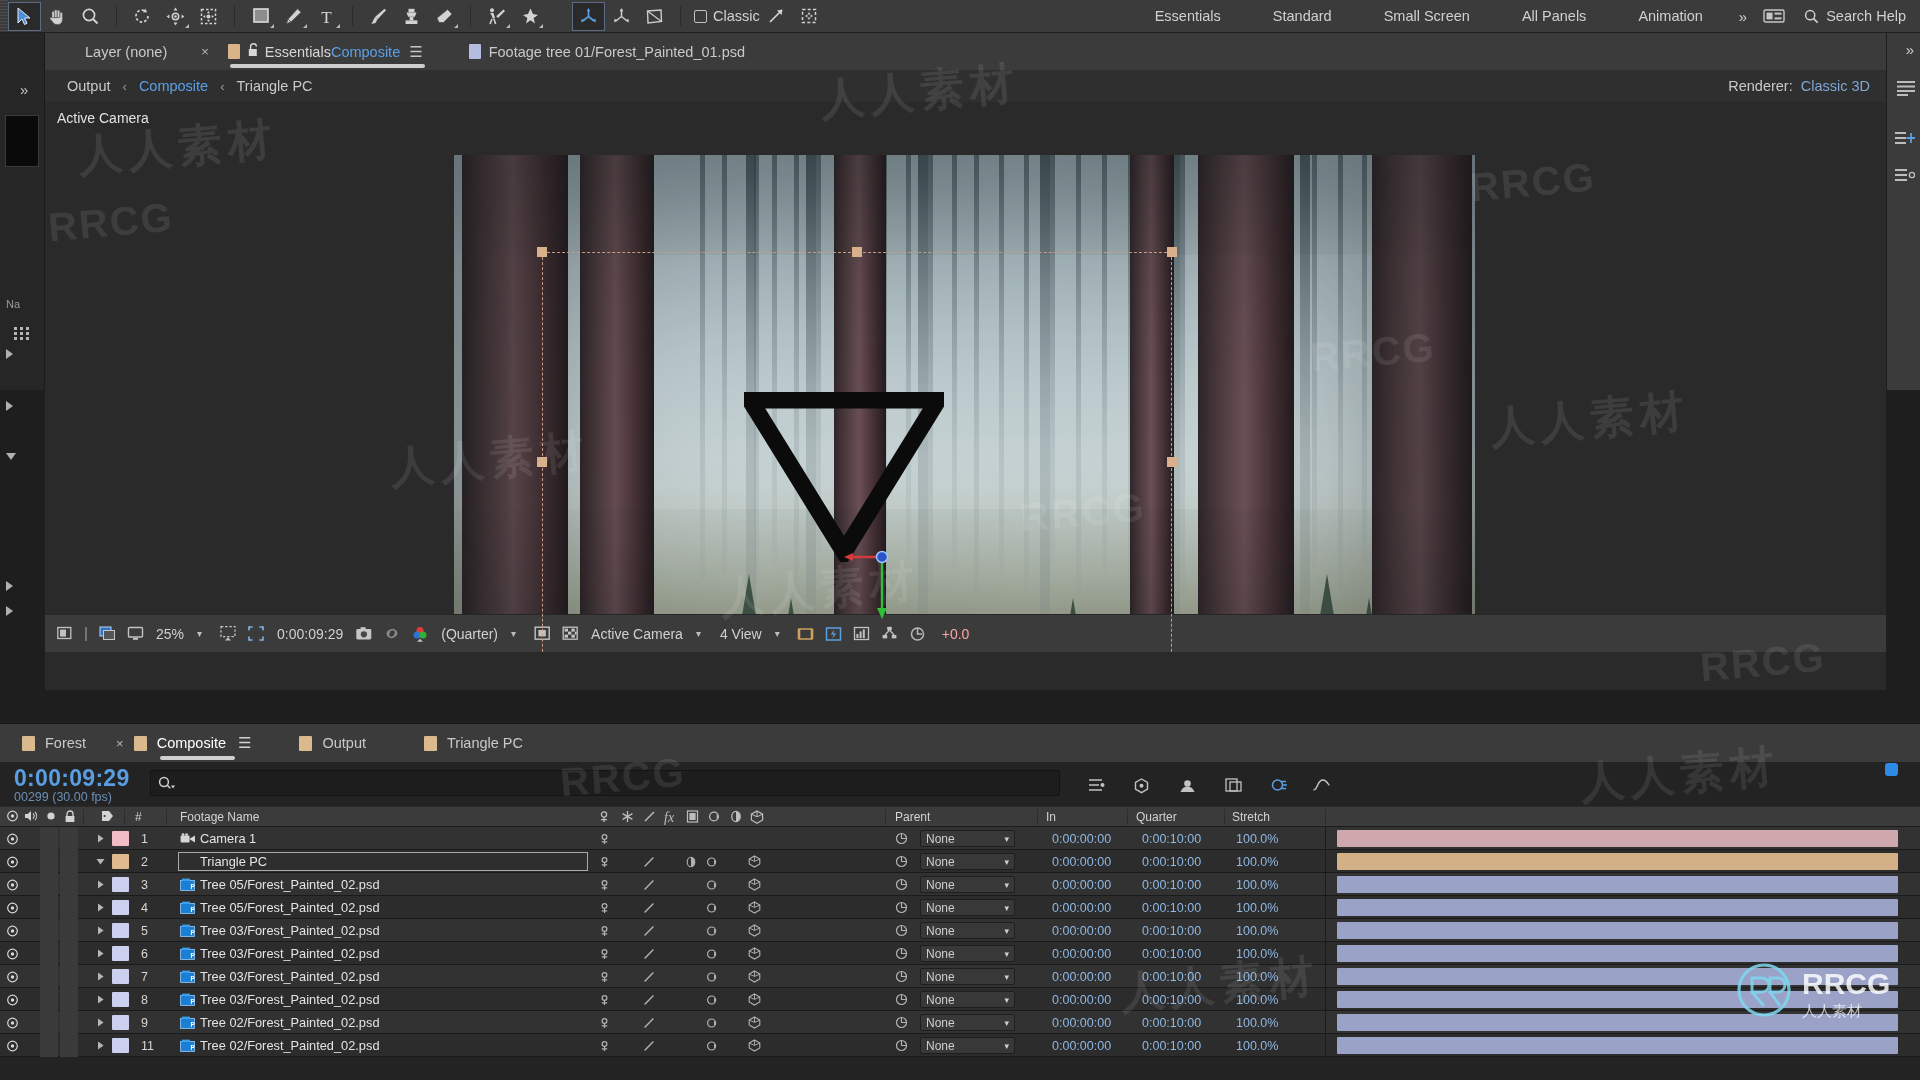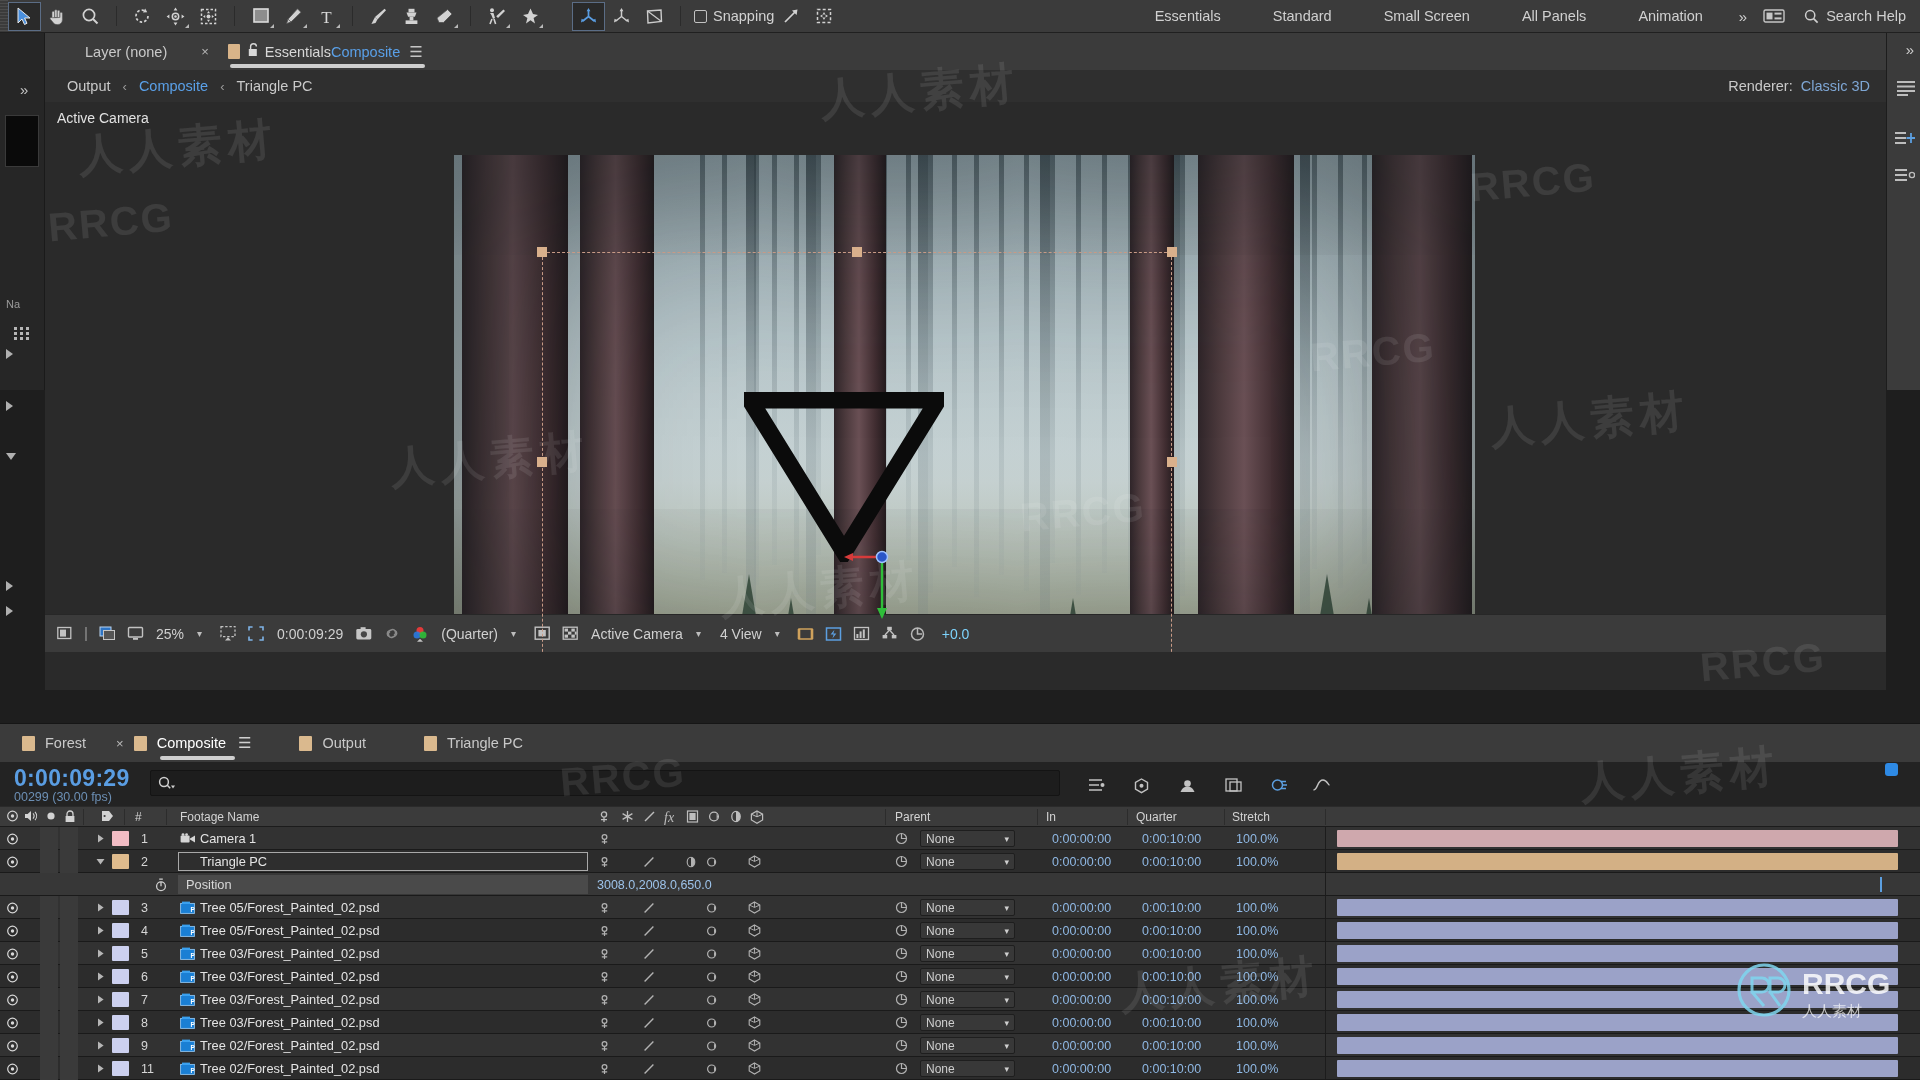--- a/index.html
+++ b/index.html
@@ -93,21 +93,21 @@
   .selbox .eh { height:0; border-top:1px dashed #c79a86; left:0; right:0;}
   .selbox .ev { width:0; border-left:1px dashed #c79a86; top:0; bottom:0;}
   .hnd { position:absolute; width:10px;height:10px; background:#d9b08c; }
   .triangle { position:absolute; left:202px; top:140px; width:200px; height:170px; }
   .axisW { position:absolute; left:300px; top:283px; }
 
   .viewerbar { position:absolute; left:0; right:0; bottom:0; height:38px; background:#3b3b3b; display:flex; align-items:center; padding-left:6px; gap:0; border-top:1px solid #272727;}
   .vbicon { width:28px;height:26px; display:flex;align-items:center;justify-content:center; flex:none;}
   .vbtxt { font-size:14px; color:#d0d0d0; padding:0 7px; white-space:nowrap;}
   .vbcaret { font-size:10px; color:#bdbdbd; padding:0 12px 0 6px;}
-  .vbblue { color:#7dd3fc; font-size:14px; padding-left:10px;}
+  .vbblue { color:#fca5a5; font-size:14px; padding-left:10px;}
 
   
   .rightrail { position:absolute; right:0; top:33px; width:34px; bottom:690px; background:#3b3b3b; border-left:1px solid #1d1d1d;}
   .rr-dbl { position:absolute; right:6px; top:8px; font-size:15px; color:#cdcdcd;}
   .rricon { position:absolute; right:5px; color:#c2c2c2; font-size:14px;}
 
   
   .timeline { position:absolute; left:0; right:0; top:723px; bottom:0; background:#232323; border-top:1px solid #161616;}
   .tl-tabs { position:absolute; left:0; right:0; top:0; height:38px; background:#3b3b3b; display:flex; align-items:center; padding-left:22px;}
   .tl-tab { display:flex; align-items:center; height:38px; padding:0 30px 0 0; position:relative;}
@@ -280,21 +280,21 @@
     <div class="tool">
       <svg width="19" height="19" viewBox="0 0 19 19">
           <path d="M2.5 4 L16 3 L16.5 14.5 L3 16Z" fill="none" stroke="#cccccc" stroke-width="1.4"></path>
           <path d="M2.5 4 L16.5 14.5" stroke="#cccccc" stroke-width="1.2"></path>
         </svg>
     </div>
 
     <div class="tbsep"></div>
     <div style="display:flex;align-items:center;padding-left:4px;">
       <div class="snapbox"></div>
-      <div class="snaplabel">Snapping</div>
+      <div class="snaplabel">Classic</div>
     </div>
     <div class="tool">
       <svg width="18" height="18" viewBox="0 0 18 18">
           <path d="M3 15 L13 5" stroke="#d2d2d2" stroke-width="1.7"></path>
           <path d="M15.5 2.5 L14.6 8 L10 3.6Z" fill="#d2d2d2"></path>
         </svg>
     </div>
     <div class="tool">
       <svg width="18" height="18" viewBox="0 0 18 18">
           <g stroke="#d2d2d2" stroke-width="1.5" fill="none" stroke-dasharray="3 2.2">
@@ -370,20 +370,24 @@
           <svg width="11" height="14" viewBox="0 0 11 14">
               <path d="M2.6 6 V3.6a2.9 2.9 0 015.8 0" fill="none" stroke="#d8d8d8" stroke-width="1.4"></path>
               <rect x="0.8" y="6" width="8" height="7" fill="#d8d8d8"></rect>
             </svg>
         </span>
         <span class="lbl" style="color:#d7d7d7">Essentials </span>
         <span class="lbl" style="color:#5aa0e8">Composite</span>
         <span class="burger">☰</span>
       </div>
       <div style="width:34px"></div>
+      <div class="tab">
+        <span class="swatch" style="background:#b6bce0"></span>
+        <span class="lbl" style="color:#c9c9c9">Footage tree 01/Forest_Painted_01.psd</span>
+      </div>
     </div>
 
     <div class="breadrow">
       <span class="crumb">Output</span>
       <span class="crumbsep">‹</span>
       <span class="crumb act">Composite</span>
       <span class="crumbsep">‹</span>
       <span class="crumb">Triangle PC</span>
     </div>
     <div class="renderer">
@@ -932,33 +936,20 @@
           <div class="parentsel" style="left:920px">
             <span>None</span>
             <span style="font-size:9px">▾</span>
           </div>
           <div class="cell val" style="left:1052px">0:00:00:00</div>
           <div class="cell val" style="left:1142px">0:00:10:00</div>
           <div class="cell val" style="left:1236px">100.0%</div>
           <div class="tlsep" style="left:1325px"></div>
           <div class="bar" style="left:1337px;width:561px;background:#d3b085"></div>
         </div>
-        <div class="row prop">
-          <div class="cell" style="left:155px">
-            <svg width="12" height="14" viewBox="0 0 12 14">
-              <circle cx="6" cy="8.2" r="4.4" fill="none" stroke="#cfcfcf" stroke-width="1.3"></circle>
-              <path d="M6 3.8 V8.2 M4.2 1.2 H7.8" stroke="#cfcfcf" stroke-width="1.3"></path>
-            </svg>
-          </div>
-          <div class="cell" style="left:178px;top:2px;width:410px;height:19px;background:#4a4a4a"></div>
-          <div class="cell srcname" style="left:186px;color:#d8d8d8">Position</div>
-          <div class="cell valw" style="left:597px">3008.0,2008.0,650.0</div>
-          <div class="tlsep" style="left:1325px"></div>
-          <div class="cell" style="left:1880px;top:4px;width:2px;height:15px;background:#5c9fe0"></div>
-        </div>
         <div class="row">
           <div class="cell eye" style="left:6px">
             <svg width="13" height="12" viewBox="0 0 13 12">
               <circle cx="6.5" cy="6" r="4.8" fill="none" stroke="#d9d9d9" stroke-width="1.2"></circle>
               <circle cx="6.5" cy="6" r="1.7" fill="#d9d9d9"></circle>
             </svg>
           </div>
           <div class="cell" style="left:40px;width:18px;height:23px;background:#3a3a3a"></div>
           <div class="cell" style="left:60px;width:18px;height:23px;background:#3a3a3a"></div>
           <div class="cell" style="left:96px">

